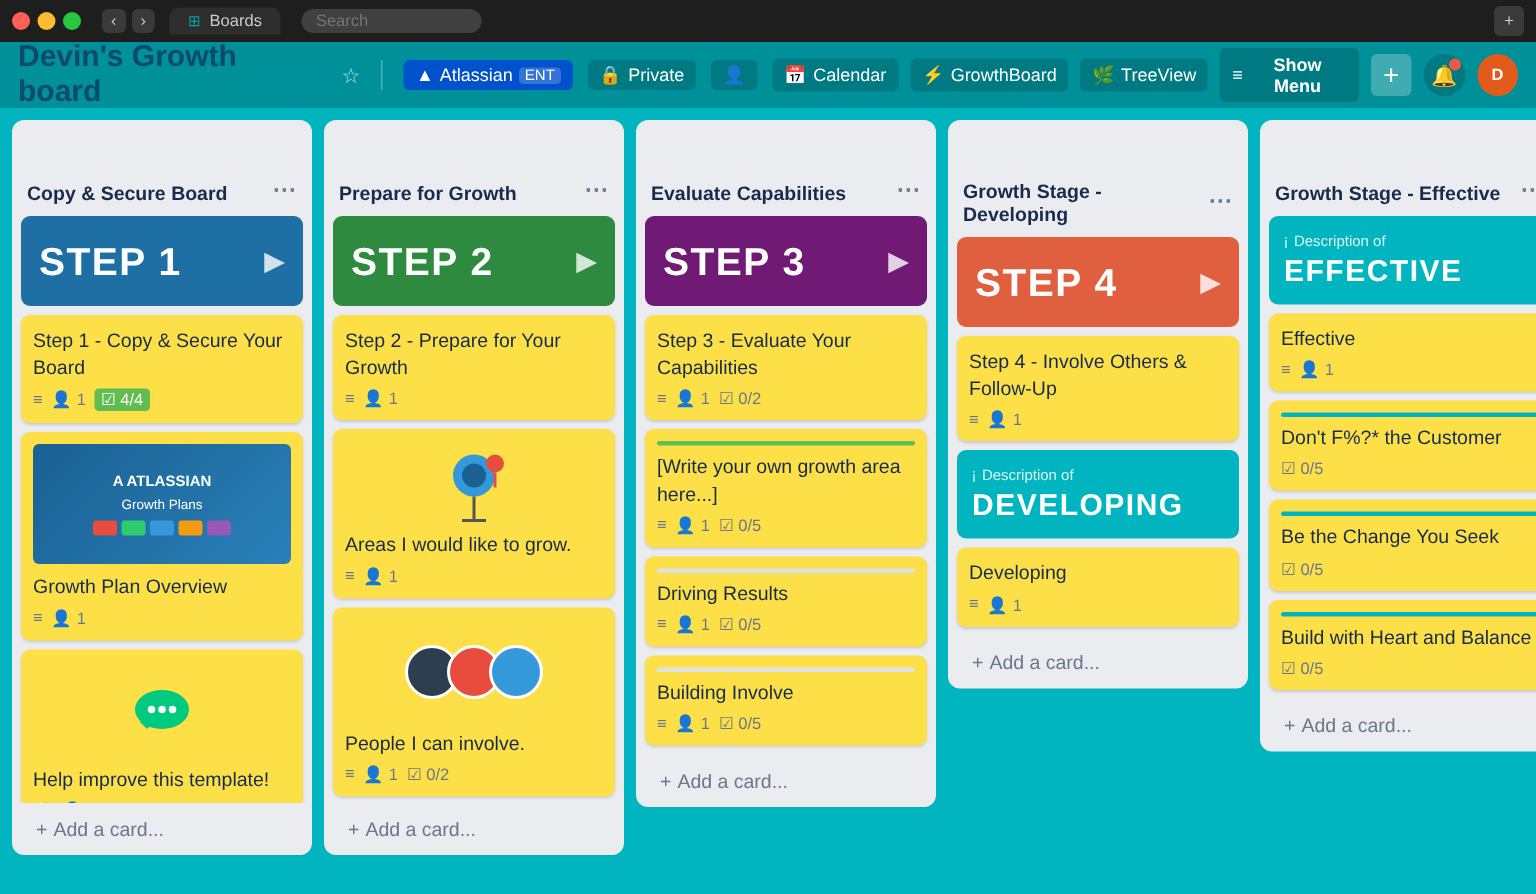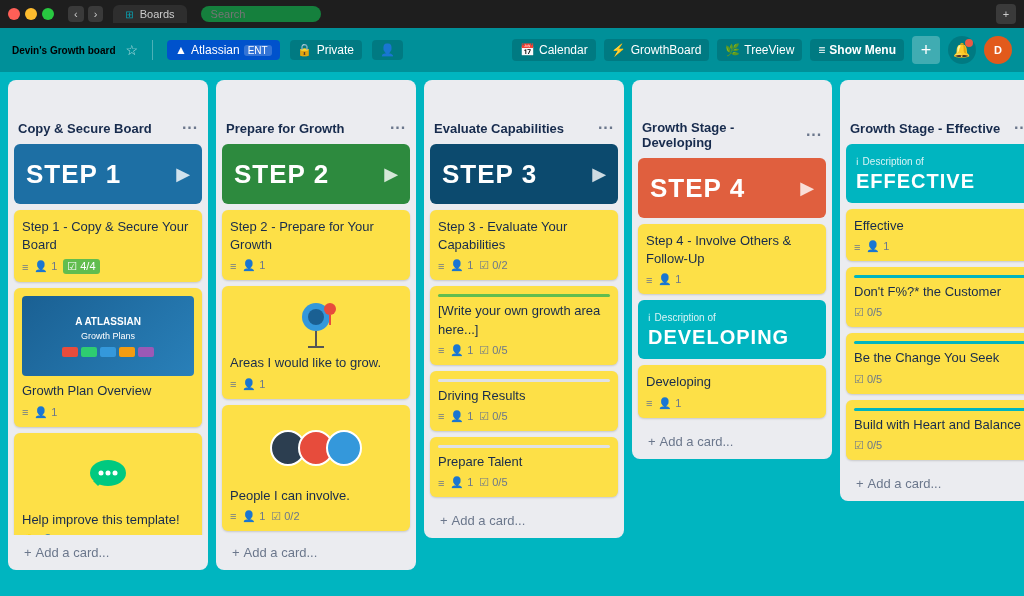--- a/index.html
+++ b/index.html
@@ -16,35 +16,35 @@
     }
     .title-bar-dots { display: flex; gap: 5px; }
     .dot { width: 12px; height: 12px; border-radius: 50%; }
     .dot-red { background: #ff5f57; }
     .dot-yellow { background: #febc2e; }
     .dot-green { background: #28c840; }
     .title-bar-nav { display: flex; gap: 4px; margin-left: 8px; }
     .nav-btn { background: #3a3a3a; border: none; color: #ccc; border-radius: 4px; padding: 2px 6px; cursor: pointer; font-size: 11px; }
     .tab-area { background: #2e2e2e; border-radius: 6px 6px 0 0; padding: 3px 12px; color: #ccc; font-size: 11px; display: flex; align-items: center; gap: 6px; margin-left: 4px; }
     .tab-icon { color: #09a0b0; font-size: 10px; }
-    .search-bar { background: #15803d; border: none; border-radius: 10px; padding: 2px 10px; color: #ccc; font-size: 11px; width: 120px; margin-left: 8px; }
+    .search-bar { background: #404040; border: none; border-radius: 10px; padding: 2px 10px; color: #ccc; font-size: 11px; width: 120px; margin-left: 8px; }
     .title-bar-center { flex: 1; text-align: center; color: #ccc; font-size: 12px; display: flex; align-items: center; justify-content: center; gap: 4px; }
     .title-bar-right { display: flex; align-items: center; gap: 6px; margin-left: auto; }
     .icon-btn { background: #3a3a3a; border: none; color: #ccc; border-radius: 4px; width: 20px; height: 20px; display: flex; align-items: center; justify-content: center; cursor: pointer; font-size: 11px; }
 
     
     .app-header {
       background: rgba(0,0,0,0.2);
       height: 44px;
       display: flex;
       align-items: center;
       padding: 0 12px;
       gap: 10px;
     }
-    .board-title { color: #000000; font-weight: bold; font-size: 10px; }
+    .board-title { color: #0c4a6e; font-weight: bold; font-size: 20px; }
     .star-icon { color: rgba(255,255,255,0.7); font-size: 14px; cursor: pointer; }
     .divider-v { width: 1px; height: 20px; background: rgba(255,255,255,0.3); margin: 0 4px; }
     .header-badge { display: flex; align-items: center; gap: 4px; background: rgba(0,0,0,0.15); border-radius: 4px; padding: 3px 8px; color: #fff; font-size: 12px; }
     .badge-atlassian { background: #0052cc; }
     .badge-ent { background: rgba(255,255,255,0.2); border-radius: 3px; padding: 0 4px; font-size: 10px; }
     .header-right { margin-left: auto; display: flex; align-items: center; gap: 8px; }
     .header-btn { display: flex; align-items: center; gap: 4px; color: #fff; font-size: 12px; background: rgba(0,0,0,0.15); border-radius: 4px; padding: 4px 8px; cursor: pointer; border: none; }
     .show-menu-btn { font-weight: bold; }
     .avatar { width: 28px; height: 28px; border-radius: 50%; background: #e25a1c; display: flex; align-items: center; justify-content: center; color: #fff; font-size: 11px; font-weight: bold; }
     .notif-btn { background: rgba(0,0,0,0.15); border: none; border-radius: 50%; width: 28px; height: 28px; display: flex; align-items: center; justify-content: center; cursor: pointer; color: #fff; font-size: 14px; position: relative; }
@@ -119,21 +119,21 @@
       justify-content: space-between;
       cursor: pointer;
       position: relative;
       overflow: hidden;
       min-height: 60px;
     }
     .step-banner-text { color: #fff; font-weight: 900; font-size: 26px; letter-spacing: 1px; }
     .step-banner-icon { color: rgba(255,255,255,0.8); font-size: 18px; }
     .step1-bg { background: #1d6fa4; }
     .step2-bg { background: #2d8a3e; }
-    .step3-bg { background: #0c4a6e; }
+    .step3-bg { background: #701a75; }
     .step4-bg { background: #e05f3e; }
 
     .card-image {
       width: 100%;
       height: 80px;
       background: linear-gradient(135deg, #e8f4fd, #c5e3f7);
       border-radius: 4px;
       margin-bottom: 6px;
       display: flex;
       align-items: center;
@@ -459,21 +459,21 @@
         <div class="card-title">Driving Results</div>
         <div class="card-meta">
           <span class="card-meta-icon">≡</span>
           <span>👤 1</span>
           <span class="card-check">☑ 0/5</span>
         </div>
       </div>
 
       <div class="card">
         <div class="card-bar bar-gray"></div>
-        <div class="card-title">Prepare Talent</div>
+        <div class="card-title">Building Involve</div>
         <div class="card-meta">
           <span class="card-meta-icon">≡</span>
           <span>👤 1</span>
           <span class="card-check">☑ 0/5</span>
         </div>
       </div>
     </div>
     <div class="add-card-btn">
       <span>+</span>
       <span>Add a card...</span>

